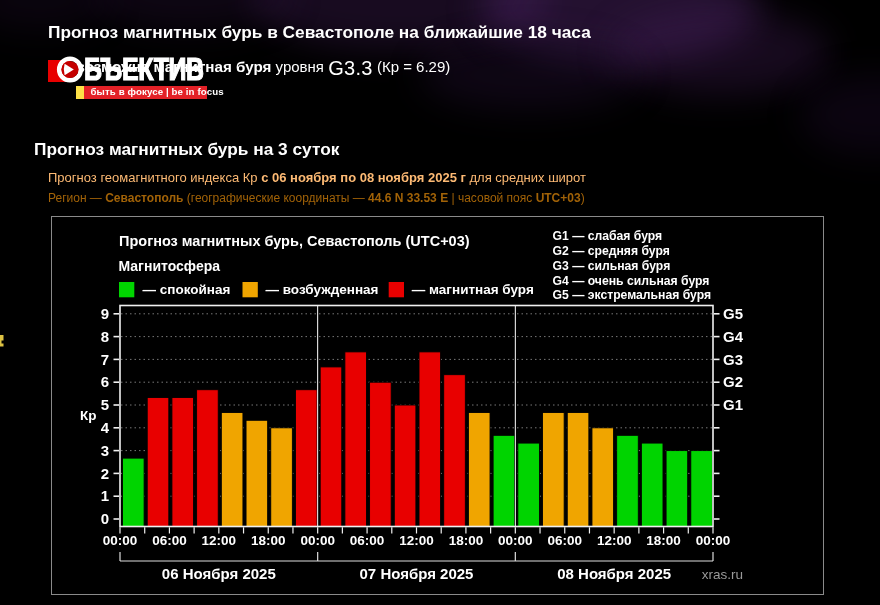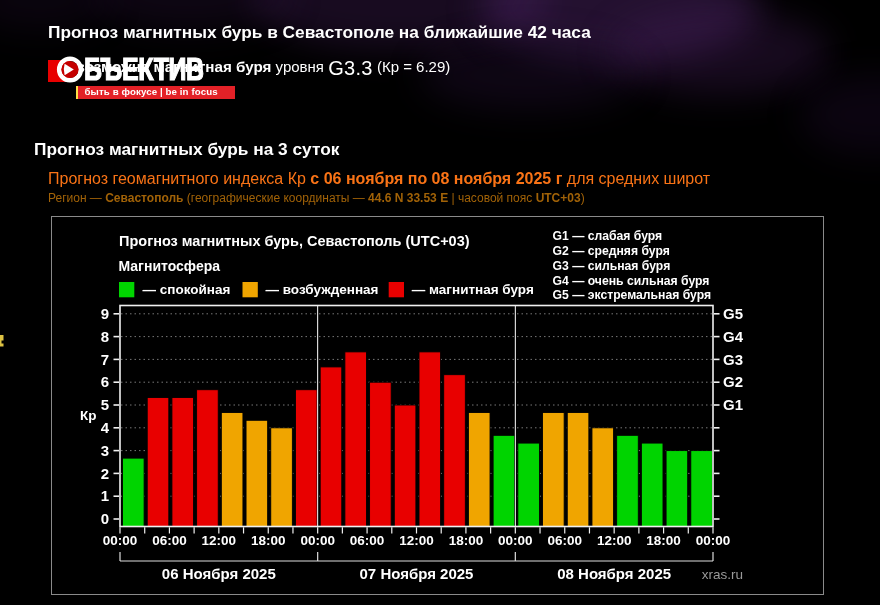--- a/index.html
+++ b/index.html
@@ -10,35 +10,35 @@
 <div class="ab" style="left:0;top:0;width:880px;height:605px;overflow:hidden">
   <div class="neb" style="left:250px;top:-50px;width:300px;height:100px;background:rgba(80,35,105,.30)"></div>
   <div class="neb" style="left:480px;top:-45px;width:280px;height:105px;background:rgba(95,45,125,.38)"></div>
   <div class="neb" style="left:610px;top:10px;width:220px;height:85px;background:rgba(75,32,100,.30)"></div>
   <div class="neb" style="left:90px;top:-40px;width:200px;height:70px;background:rgba(65,28,88,.22)"></div>
   <div class="neb" style="left:420px;top:40px;width:220px;height:70px;background:rgba(66,28,92,.22)"></div>
   <div class="neb" style="left:800px;top:75px;width:150px;height:80px;background:rgba(55,22,78,.20)"></div>
   <div class="neb" style="left:-30px;top:-30px;width:140px;height:60px;background:rgba(55,22,78,.18)"></div>
 </div>
 
-<div class="ab" style="left:48px;top:21.5px;font-size:17.3px;font-weight:bold;color:#fff;white-space:nowrap">Прогноз магнитных бурь в Севастополе на ближайшие 42 часа</div>
+<div class="ab" style="left:48px;top:21.5px;font-size:17.3px;font-weight:bold;color:#fff;white-space:nowrap">Прогноз магнитных бурь в Севастополе на ближайшие 18 часа</div>
 
 <div class="ab" style="left:48px;top:60px;width:21.5px;height:21.5px;background:#e80000"></div>
 <div class="ab" id="l2" style="left:75.5px;top:57.2px;color:#fff;font-size:15px;white-space:nowrap"><b style="font-size:15.2px">возможна магнитная буря</b> уровня <span style="font-size:20px;font-weight:normal;letter-spacing:0.3px;vertical-align:-3px">G3.3</span> <span>(Кр = 6.29)</span></div>
 
 <svg class="ab" style="left:55px;top:54px" width="32" height="32" viewBox="0 0 32 32">
   <circle cx="15" cy="15.5" r="10.8" fill="none" stroke="#fff" stroke-width="4.6"></circle>
   <circle cx="15" cy="15.5" r="8.6" fill="#c40000"></circle>
   <path d="M 9.6 9.8 Q 7.9 15.5 9.6 21.2 L 18.8 15.5 Z" fill="#fff"></path>
 </svg>
 <div class="ab" id="logotxt" style="left:83.5px;top:52.5px;font-size:32px;line-height:32px;font-weight:bold;color:#fff;-webkit-text-stroke:1.2px #fff;letter-spacing:-0.5px;transform:scaleX(0.78);transform-origin:0 0;white-space:nowrap">БЪЕКТИВ</div>
-<div class="ab" style="left:75.5px;top:86px;width:159px;height:12.5px;background:#e32127;border-left:2px solid #fde047;color:#fff;font-size:9.7px;font-weight:bold;line-height:12.5px;padding-left:7px;letter-spacing:0.1px;white-space:nowrap">быть в фокусе | be in focus</div>
+<div class="ab" style="left:75.5px;top:86px;width:131px;height:12.5px;background:#e32127;border-left:8px solid #fde047;color:#fff;font-size:9.7px;font-weight:bold;line-height:12.5px;padding-left:7px;letter-spacing:0.1px;white-space:nowrap">быть в фокусе | be in focus</div>
 
 <div class="ab" style="left:34px;top:138.5px;font-size:17.3px;font-weight:bold;color:#fff;white-space:nowrap">Прогноз магнитных бурь на 3 суток</div>
-<div class="ab" style="left:48px;top:169.5px;font-size:16px;color:#f97316;white-space:nowrap">Прогноз геомагнитного индекса Кр <b>с 06 ноября по 08 ноября 2025 г</b> для средних широт</div>
+<div class="ab" style="left:48px;top:169.5px;font-size:13px;color:#fdba74;white-space:nowrap">Прогноз геомагнитного индекса Кр <b>с 06 ноября по 08 ноября 2025 г</b> для средних широт</div>
 <div class="ab" style="left:48px;top:190.5px;font-size:12px;color:#a16207;white-space:nowrap">Регион — <b>Севастополь</b> (географические координаты — <b>44.6 N 33.53 E</b> | часовой пояс <b>UTC+03</b>)</div>
 
 <svg class="ab" style="left:0px;top:335px" width="5" height="14" viewBox="0 0 5 14">
     <path d="M0,0 L3.5,0 L3.5,5.5 L1.5,5.5 L1.5,8.5 L3.5,8.5 L3.5,11.5 L0,11.5 Z" fill="#ddc243"></path>
   </svg>
 
 <svg width="773" height="379" viewBox="0 0 773 379" font-family="Liberation Sans, sans-serif" style="position:absolute;left:51px;top:216px">
 <rect x="0.5" y="0.5" width="772" height="378" fill="none" stroke="#8a8a8a" stroke-width="1"></rect>
 <text x="68" y="29.5" font-size="14.5" font-weight="bold" fill="#fff">Прогноз магнитных бурь, Севастополь (UTC+03)</text>
 <text x="67.5" y="55" font-size="14" font-weight="bold" fill="#fff">Магнитосфера</text>

